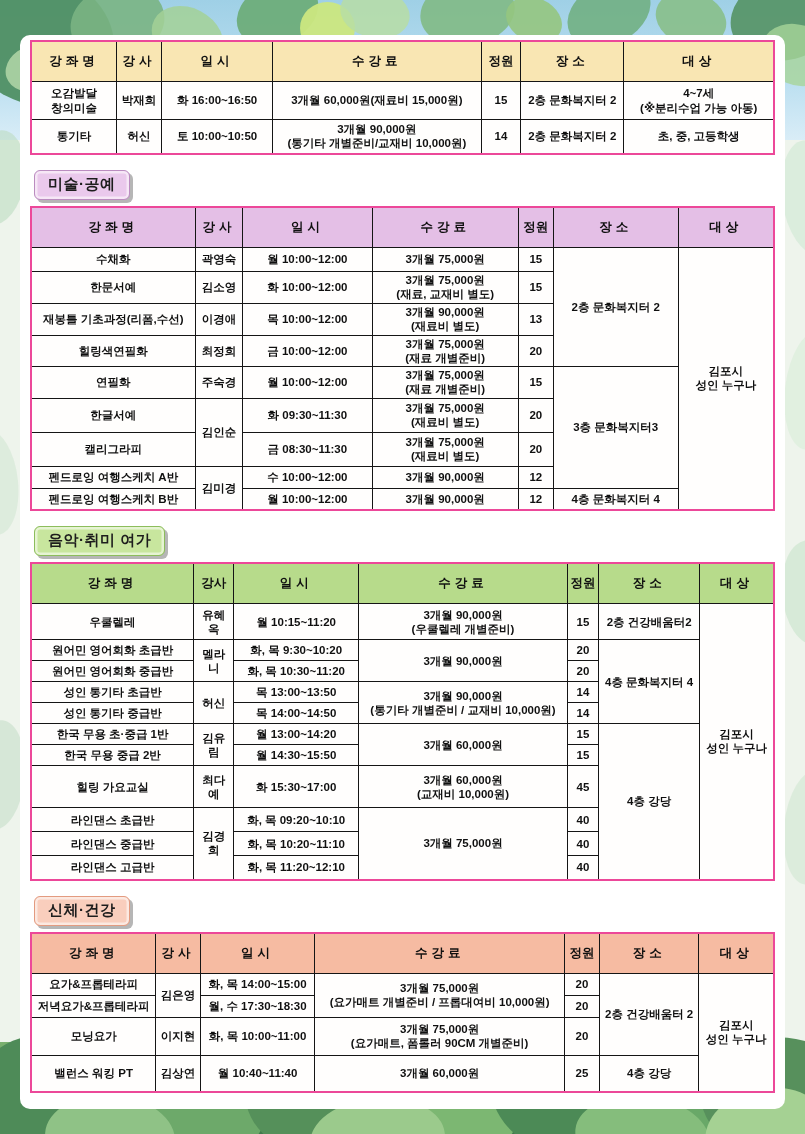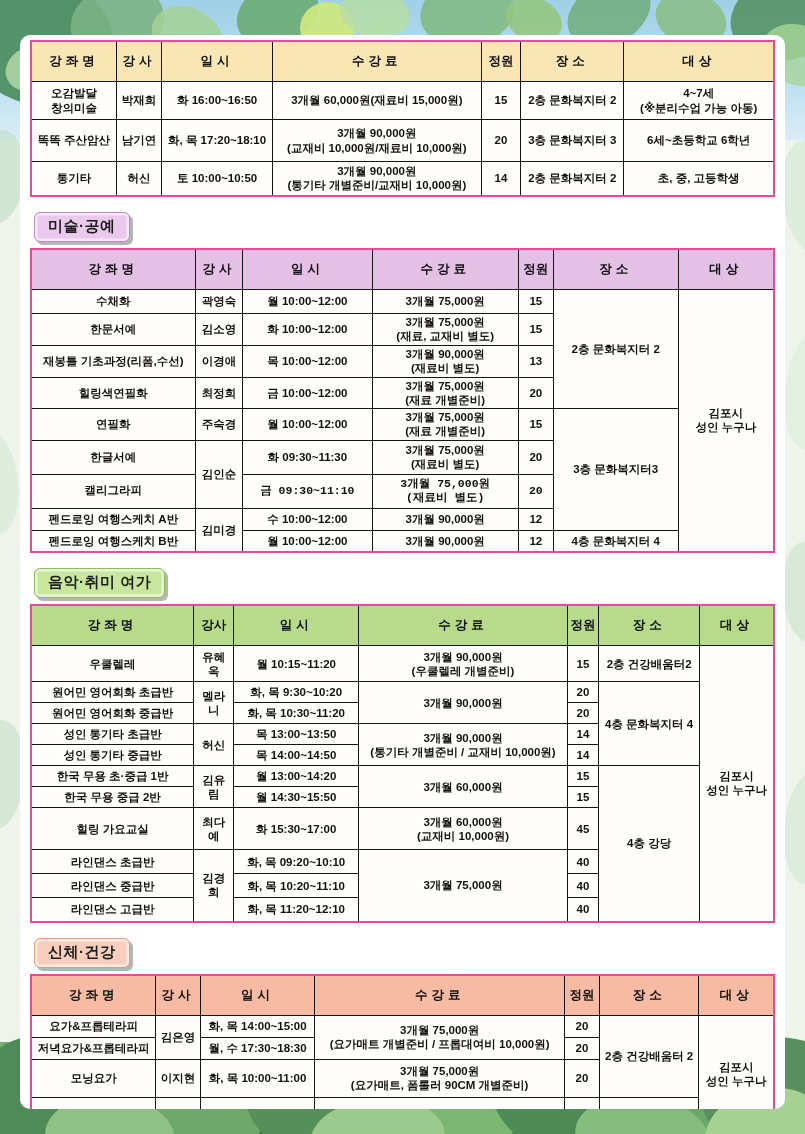--- a/index.html
+++ b/index.html
@@ -113,30 +113,20 @@
             <td>오감발달
 창의미술</td>
             <td>박재희</td>
             <td>화 16:00~16:50</td>
             <td>3개월 60,000원(재료비 15,000원)</td>
             <td>15</td>
             <td>2층 문화복지터 2</td>
             <td>4~7세
 (※분리수업 가능 아동)</td>
           </tr>
-          <tr style="height: 42px;">
-            <td>똑똑 주산암산</td>
-            <td>남기연</td>
-            <td>화, 목 17:20~18:10</td>
-            <td>3개월 90,000원
-(교재비 10,000원/재료비 10,000원)</td>
-            <td>20</td>
-            <td>3층 문화복지터 3</td>
-            <td>6세~초등학교 6학년</td>
-          </tr>
           <tr style="height: 34px;">
             <td>통기타</td>
             <td>허신</td>
             <td>토 10:00~10:50</td>
             <td>3개월 90,000원
 (통기타 개별준비/교재비 10,000원)</td>
             <td>14</td>
             <td>2층 문화복지터 2</td>
             <td>초, 중, 고등학생</td>
           </tr>
@@ -214,23 +204,23 @@
             <td rowspan="4">3층 문화복지터3</td>
           </tr>
           <tr style="height: 34px;">
             <td>한글서예</td>
             <td rowspan="2">김인순</td>
             <td>화 09:30~11:30</td>
             <td>3개월 75,000원
 (재료비 별도)</td>
             <td>20</td>
           </tr>
-          <tr style="height: 34px; font-family: Liberation Mono, monospace;">
+          <tr style="height: 34px;">
             <td>캘리그라피</td>
-            <td>금 09:30~11:10</td>
+            <td>금 08:30~11:30</td>
             <td>3개월 75,000원
 (재료비 별도)</td>
             <td>20</td>
           </tr>
           <tr style="height: 22px;">
             <td>펜드로잉 여행스케치 A반</td>
             <td rowspan="2">김미경</td>
             <td>수 10:00~12:00</td>
             <td>3개월 90,000원</td>
             <td>12</td>

